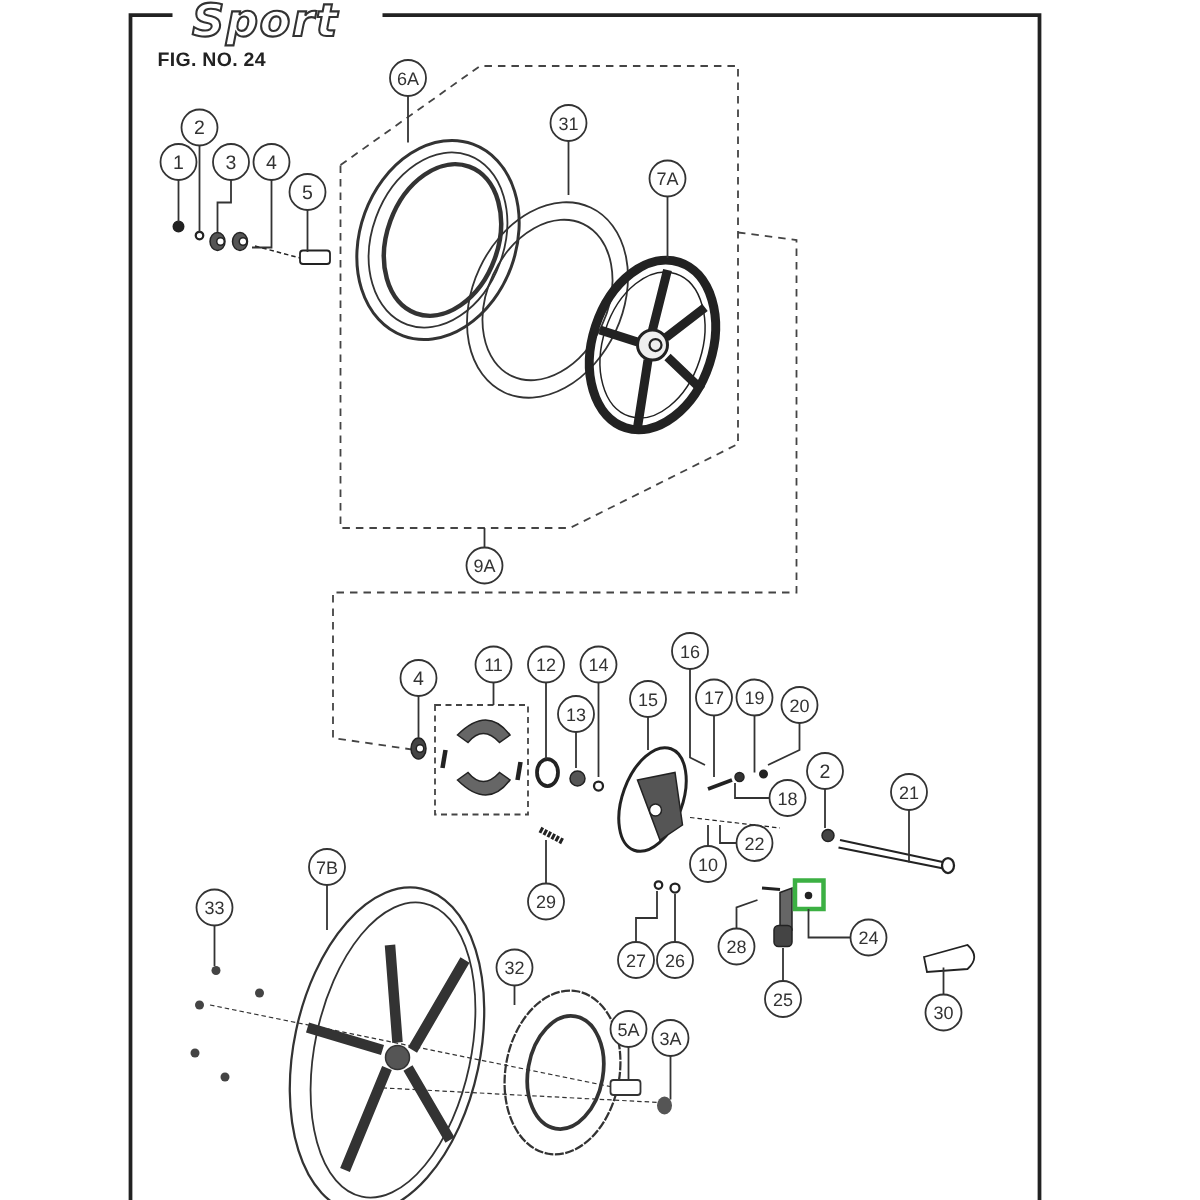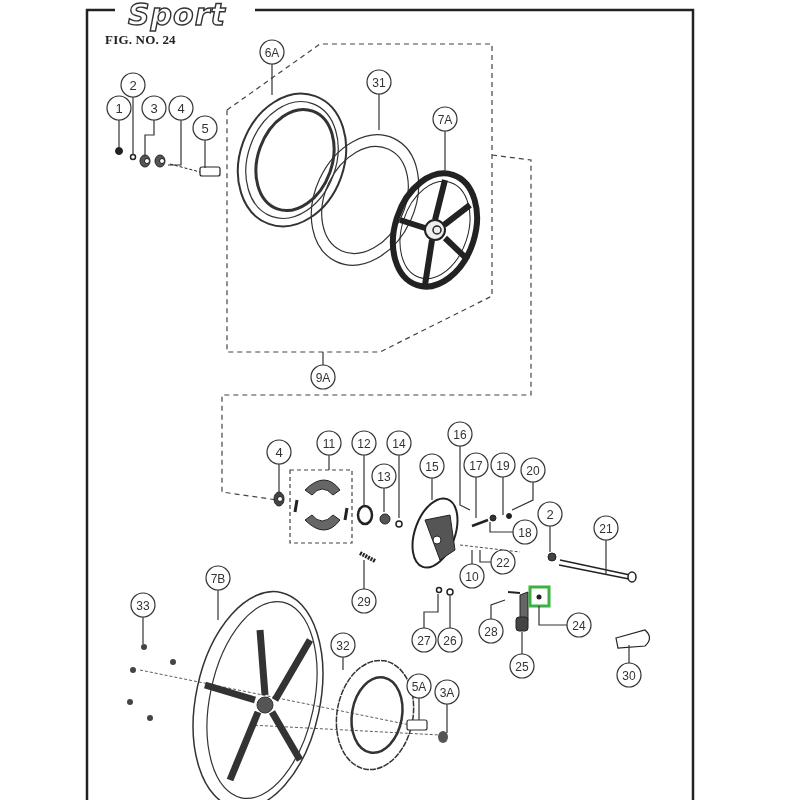--- a/index.html
+++ b/index.html
@@ -1,18 +1,18 @@
 <!DOCTYPE html>
 <html><head>
 <meta charset="utf-8">
 <style>
   html,body{margin:0;padding:0;background:#fff;}
   body{width:800px;height:800px;position:relative;overflow:hidden;font-family:"Liberation Sans",sans-serif;}
   #frame{position:absolute;left:0;top:0;}
-  .title-fig{position:absolute;left:105px;top:32px;font-size:13px;font-weight:bold;color:#222;letter-spacing:0.2px;font-family:Liberation Serif, serif;}
+  .title-fig{position:absolute;left:105px;top:32px;font-size:13px;font-weight:bold;color:#222;letter-spacing:0.2px;}
   .brand{position:absolute;left:120px;top:-3px;font-size:30px;font-style:italic;font-weight:bold;color:#fff;
     -webkit-text-stroke:1.4px #333;font-family:"DejaVu Sans",sans-serif;letter-spacing:1px;background:#fff;padding:0 8px;}
   svg text{font-family:"Liberation Sans",sans-serif;}
 </style>
 </head>
 <body>
 
 <svg id="frame" width="800" height="800" viewBox="0 0 800 800">
 
   <path d="M87 800 L87 10 L115 10 M255 10 L693 10 L693 800" fill="none" stroke="#222" stroke-width="2.5"></path>

